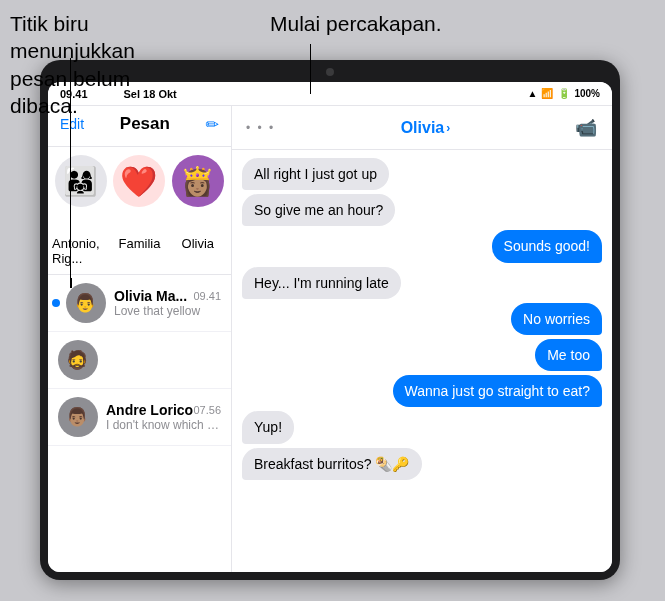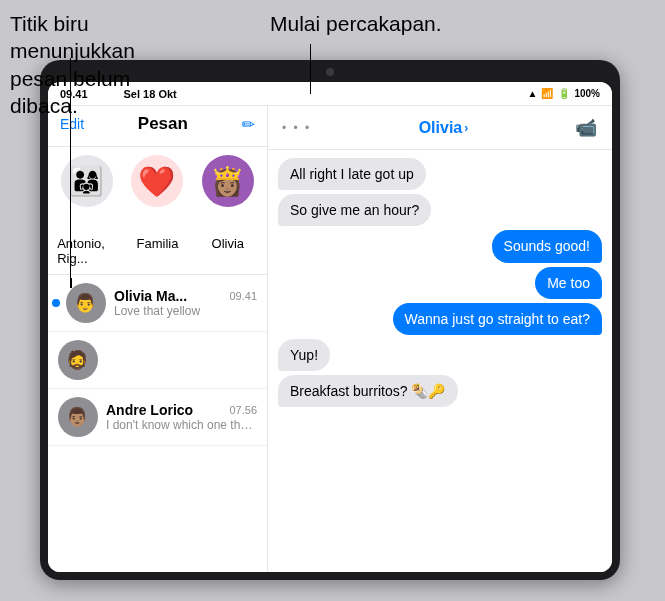--- a/index.html
+++ b/index.html
@@ -85,21 +85,21 @@
 
     
     .main-content {
       display: flex;
       flex: 1;
       overflow: hidden;
     }
 
     
     .sidebar {
-      width: 220px;
+      width: 184px;
       background: #fff;
       border-right: 1px solid #e5e5ea;
       display: flex;
       flex-direction: column;
       flex-shrink: 0;
     }
 
     .sidebar-header {
       padding: 8px 12px 6px;
       border-bottom: 1px solid #e5e5ea;
@@ -432,27 +432,33 @@
             <span class="chat-header-chevron"> ›</span>
           </div>
           <div class="chat-video-btn">
             📹
           </div>
         </div>
 
         <div class="messages-scroll">
 
           <div class="msg-bubble msg-incoming">
-            <span>All right I late got up</span>
+            <span>All right I just got up</span>
           </div>
           <div class="msg-bubble msg-incoming">
             <span>So give me an hour?</span>
           </div>
           <div class="msg-bubble msg-outgoing">
             <span>Sounds good!</span>
+          </div>
+          <div class="msg-bubble msg-incoming">
+            <span>Hey... I'm running late</span>
+          </div>
+          <div class="msg-bubble msg-outgoing">
+            <span>No worries</span>
           </div>
           <div class="msg-bubble msg-outgoing">
             <span>Me too</span>
           </div>
           <div class="msg-bubble msg-outgoing">
             <span>Wanna just go straight to eat?</span>
           </div>
           <div class="msg-bubble msg-incoming">
             <span>Yup!</span>
           </div>

